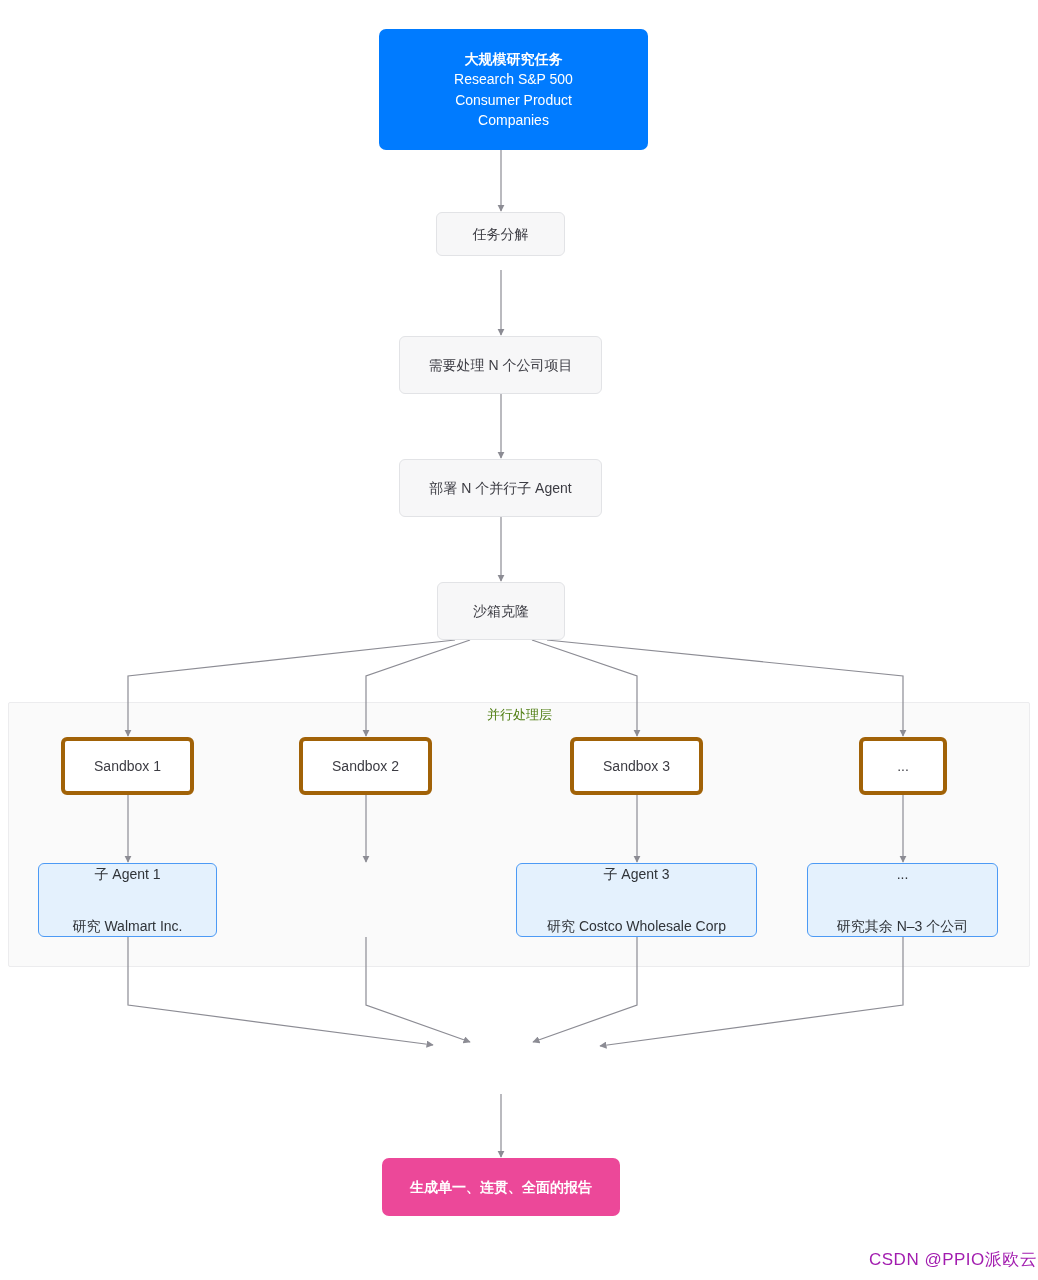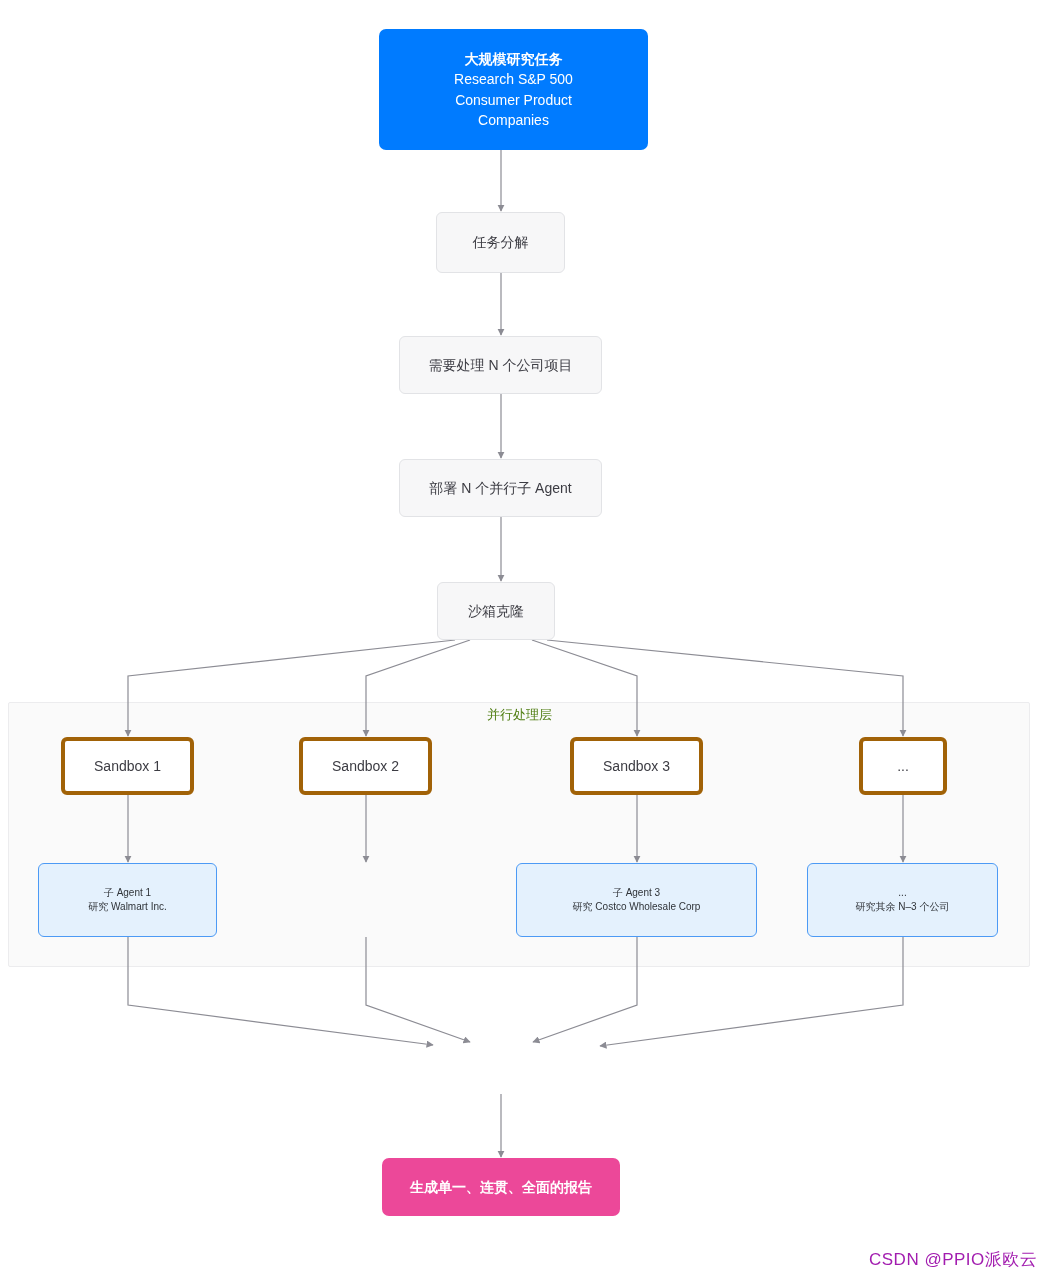--- a/index.html
+++ b/index.html
@@ -67,21 +67,22 @@
     background: #ffffff;
     border: 4px solid #a16207;
     color: #3c3c43;
     font-size: 14px;
   }
   
   .node-lblue {
     background: #e4f1fd;
     border: 1px solid #4c9af5;
     color: #2f3338;
-    font-size: 10px;
+    font-size: 14px;
+    justify-content: space-between;
   }
   .subgraph {
     position: absolute;
     box-sizing: border-box;
     background: #fafafa;
     border: 1px solid #ececee;
     border-radius: 2px;
   }
   .subgraph-label {
     position: absolute;
@@ -147,33 +148,33 @@
     </g>
   </svg>
 
   <div class="node node-blue" style="left:379px; top:29px; width:269px; height:121px;">
     <span class="nline ln-strong">大规模研究任务</span>
     <span class="nline">Research S&amp;P 500</span>
     <span class="nline">Consumer Product</span>
     <span class="nline">Companies</span>
   </div>
 
-  <div class="node node-grey" style="left:436px; top:212px; width:129px; height:61px;">
+  <div class="node node-grey" style="left:436px; top:212px; width:129px; height:44px;">
     <span class="nline">任务分解</span>
   </div>
 
   <div class="node node-grey" style="left:399px; top:336px; width:203px; height:58px;">
     <span class="nline">需要处理 N 个公司项目</span>
   </div>
 
   <div class="node node-grey" style="left:399px; top:459px; width:203px; height:58px; overflow:hidden;">
     <span class="nline">部署 N 个并行子 Agent</span>
   </div>
 
-  <div class="node node-grey" style="left:437px; top:582px; width:118px; height:58px;">
+  <div class="node node-grey" style="left:437px; top:582px; width:128px; height:58px;">
     <span class="nline">沙箱克隆</span>
   </div>
 
   <div class="node node-white" style="left:61px; top:737px; width:133px; height:58px;">
     <span class="nline">Sandbox 1</span>
   </div>
   <div class="node node-white" style="left:299px; top:737px; width:133px; height:58px;">
     <span class="nline">Sandbox 2</span>
   </div>
   <div class="node node-white" style="left:570px; top:737px; width:133px; height:58px;">

